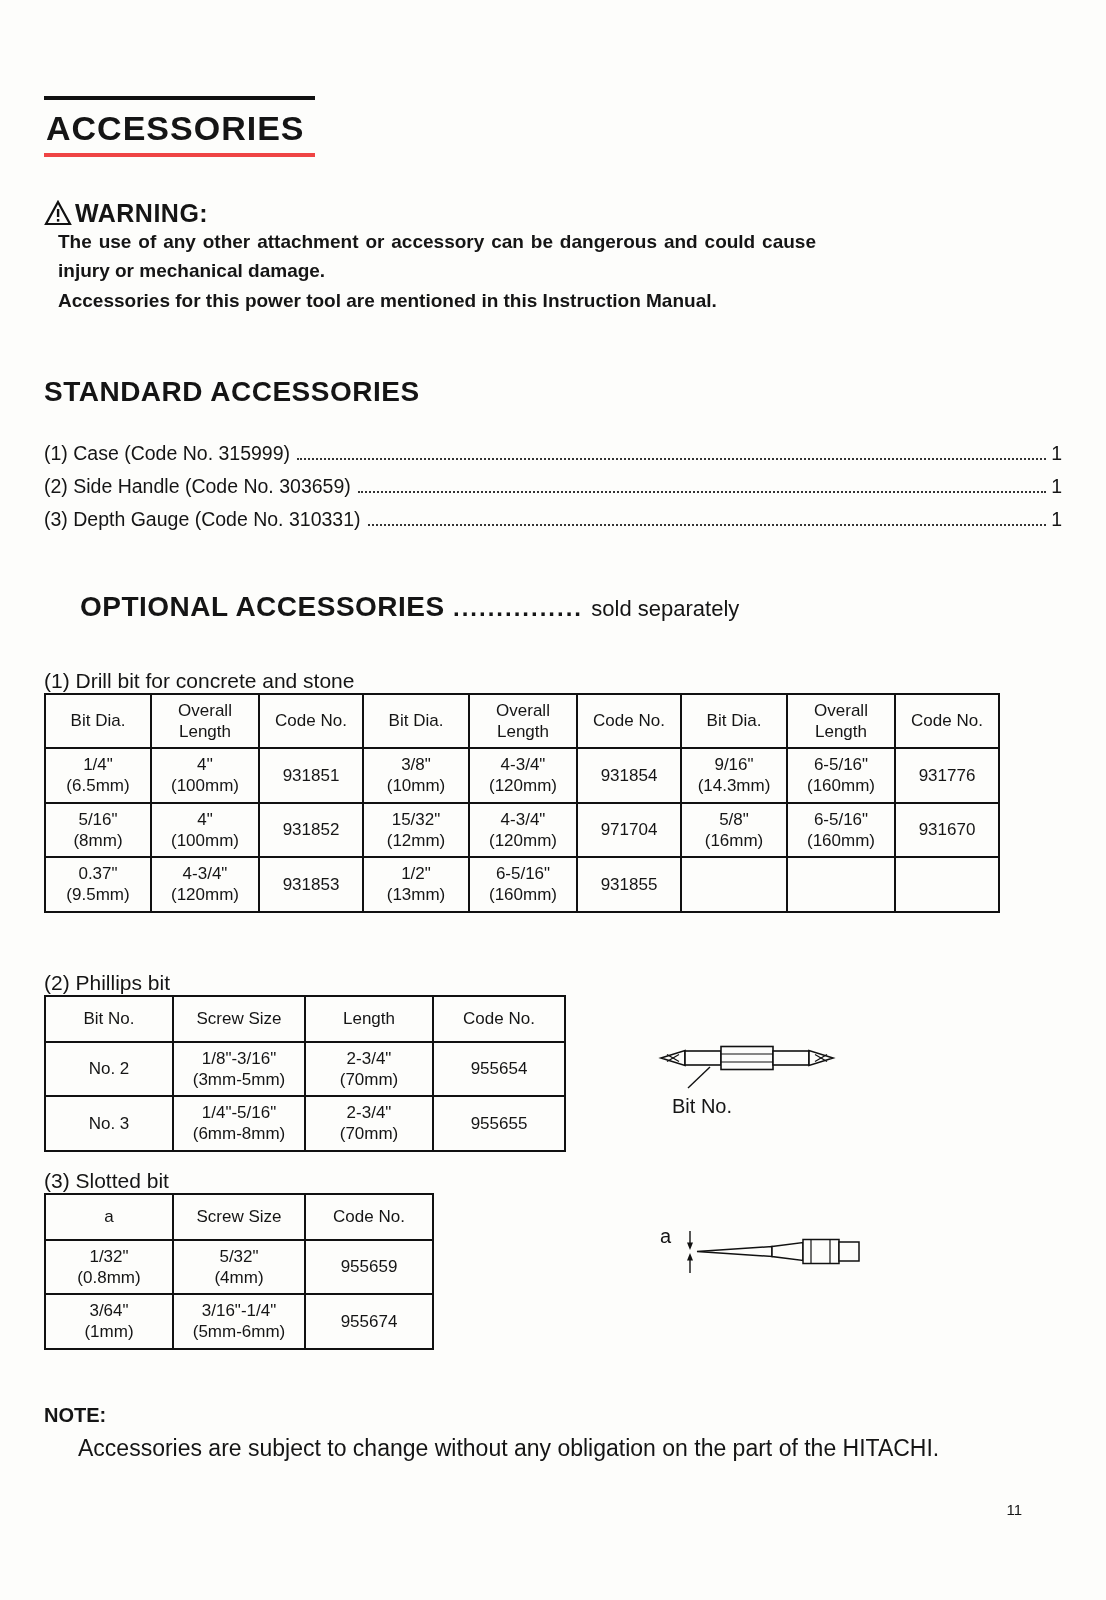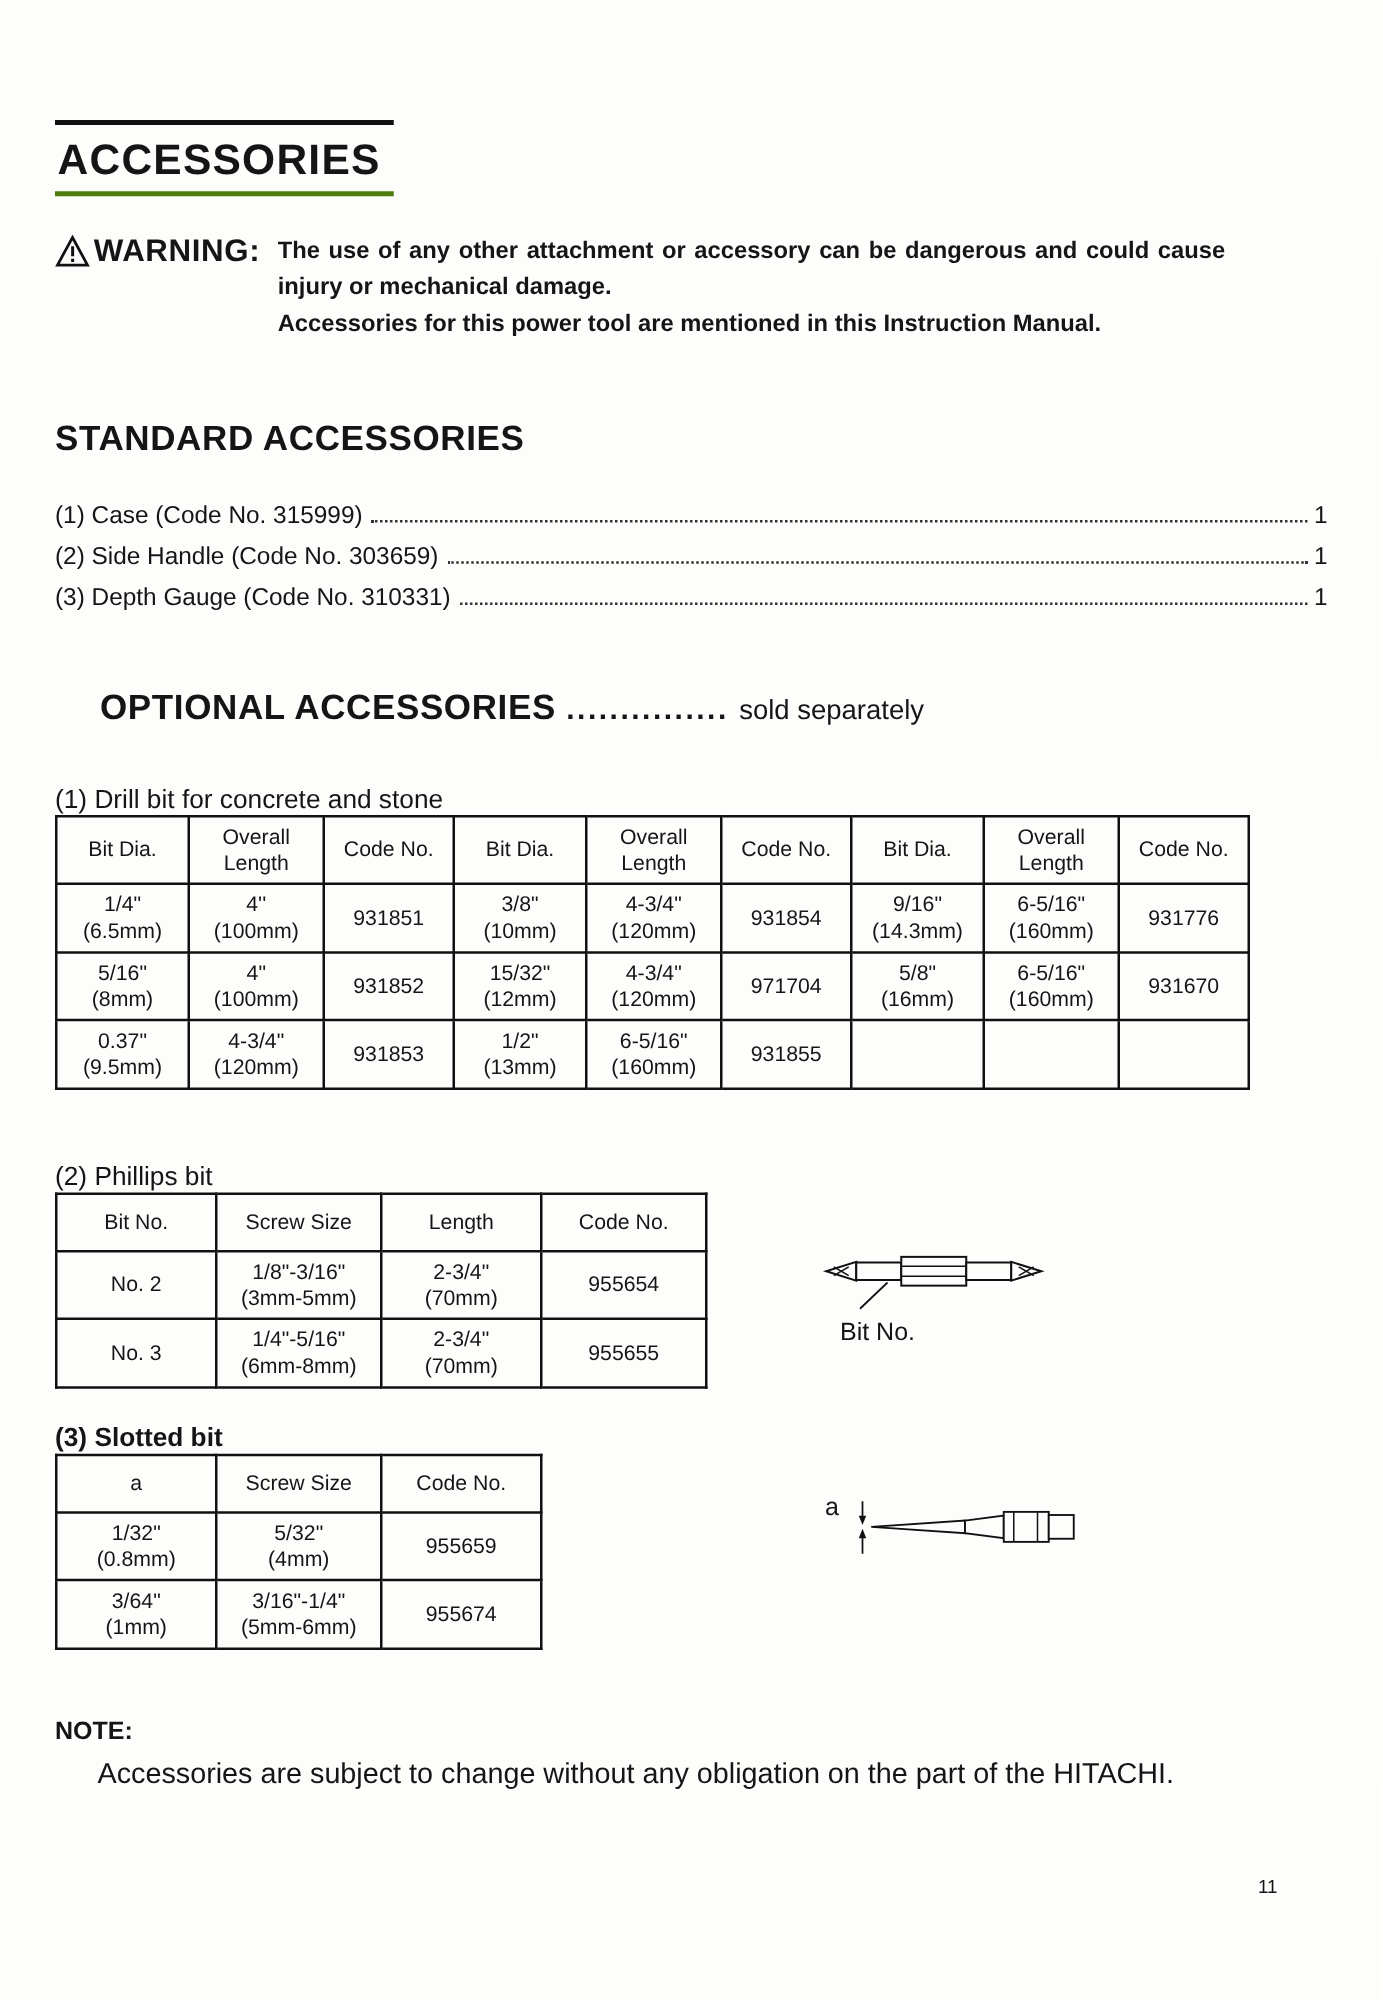--- a/index.html
+++ b/index.html
@@ -12,28 +12,28 @@
     color:#151515;
     font-family:"Liberation Sans","DejaVu Sans",sans-serif;
     padding:96px 44px 0 44px;
     overflow:hidden;
   }
 
   
   .title-block {
     display:inline-block;
     border-top:4px solid #111;
-    border-bottom:4px solid #4d7c0f;
+    border-bottom:4px solid #ef4444;
     padding:9px 10px 5px 2px;
     min-width:248px;
   }
   .title { font-size:34px; font-weight:bold; letter-spacing:1px; }
 
   
-  .warning { display:flex; margin-top:30px; }
+  .warning { display:flex; margin-top:42px;flex-direction:column; }
   .warning-label-wrap { display:flex; align-items:flex-start; white-space:nowrap; }
   .warning-icon { display:inline-block; width:28px; height:26px; margin-right:3px; margin-top:1px; }
   .warning-icon svg { width:28px; height:26px; }
   .warning-label { font-size:25px; font-weight:bold; letter-spacing:0.5px; }
   .warning-text { margin-left:14px; width:758px; font-size:19px; font-weight:bold; line-height:1.5; text-align:justify; }
   .warning-text p + p { margin-top:2px; }
 
   
   .section { font-size:28px; font-weight:bold; letter-spacing:0.5px; }
   .standard-heading { margin-top:60px; }
@@ -45,21 +45,21 @@
   .acc-list { margin-top:34px; font-size:19.5px; }
   .acc-item { display:flex; align-items:baseline; margin-bottom:10px; }
   .acc-item .item-label { white-space:nowrap; }
   .acc-leader { flex:1; border-bottom:2px dotted #333; margin:0 5px 4px 7px; min-width:30px; }
   .acc-qty { white-space:nowrap; }
 
   
   .caption { font-size:21px; }
   .caption-drill { margin-top:46px; }
   .caption-phillips { margin-top:58px; }
-  .caption-slotted { margin-top:28px;font-weight:bold; }
+  .caption-slotted { margin-top:17px; }
 
   
   table.acc { border-collapse:collapse; table-layout:fixed; }
   table.acc th, table.acc td {
     border:2px solid #111;
     font-weight:normal;
     font-size:17px;
     text-align:center;
     vertical-align:middle;
     padding:5px 3px;

